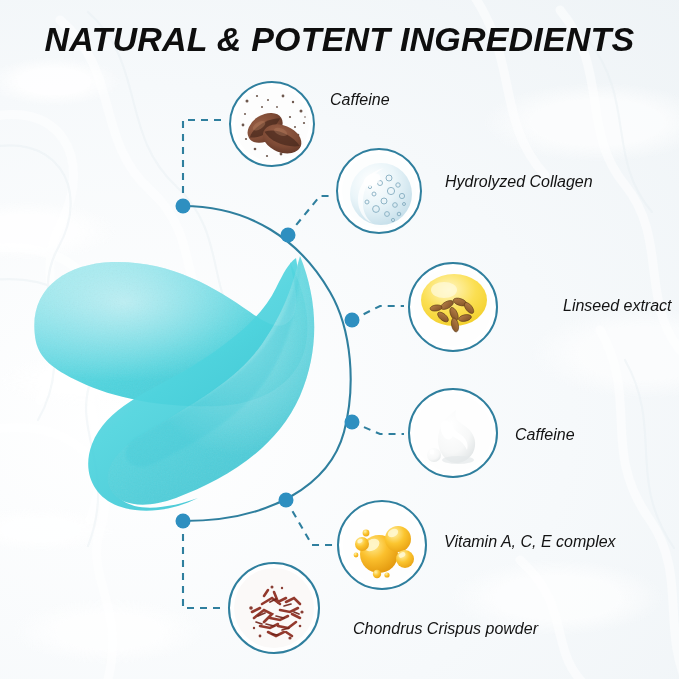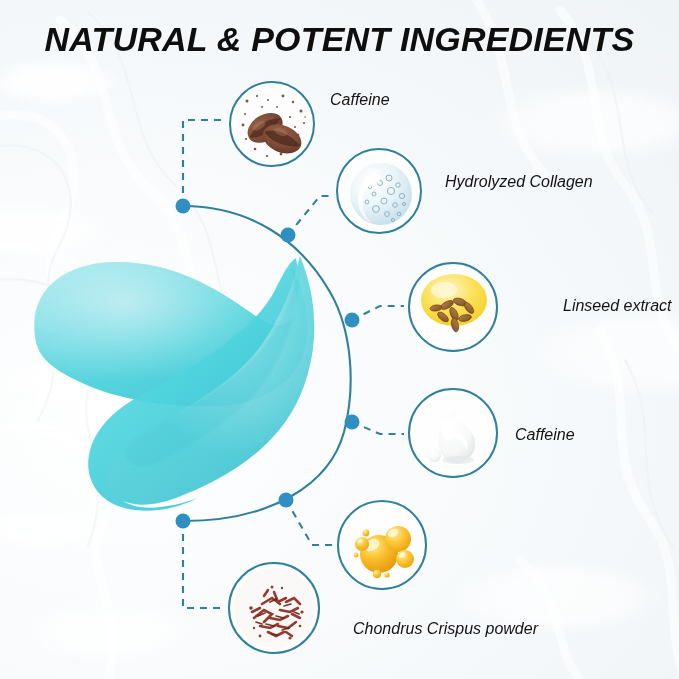--- a/index.html
+++ b/index.html
@@ -421,20 +421,21 @@
         <ellipse cx="59" cy="49" rx="3.6" ry="2.4" fill="#fff8d2" opacity=".85" transform="rotate(-30 59 49)"></ellipse>
         <circle cx="19" cy="38" r="7" fill="url(#vitG2)"></circle>
         <ellipse cx="17" cy="35" rx="2.8" ry="2" fill="#fff8d2" opacity=".85" transform="rotate(-30 17 35)"></ellipse>
         <circle cx="23" cy="27" r="3.4" fill="url(#vitG2)"></circle>
         <circle cx="34" cy="68" r="4.2" fill="url(#vitG2)"></circle>
         <circle cx="44" cy="69" r="2.6" fill="url(#vitG2)"></circle>
         <circle cx="13" cy="49" r="2.4" fill="url(#vitG2)"></circle>
       </svg>
     </span>
   </div>
+  <div class="ing-label" style="left:444px;top:534px;">Vitamin A, C, E complex</div>
 
   <div class="ing-circle" style="left:228px;top:562px;width:92px;height:92px;">
     <span class="ing-inner">
       <svg width="84" height="84" viewBox="0 0 84 84">
         <rect width="84" height="84" fill="#fbf9f8"></rect>
         <g stroke="#8e2f22" stroke-width="2.6" stroke-linecap="round" fill="none" opacity=".95">
           <path d="M20,50 L30,42 L38,46 L30,54"></path>
           <path d="M28,36 L38,30 L46,36"></path>
           <path d="M40,24 L44,34 L52,30"></path>
           <path d="M52,34 L60,30 L66,36"></path>

